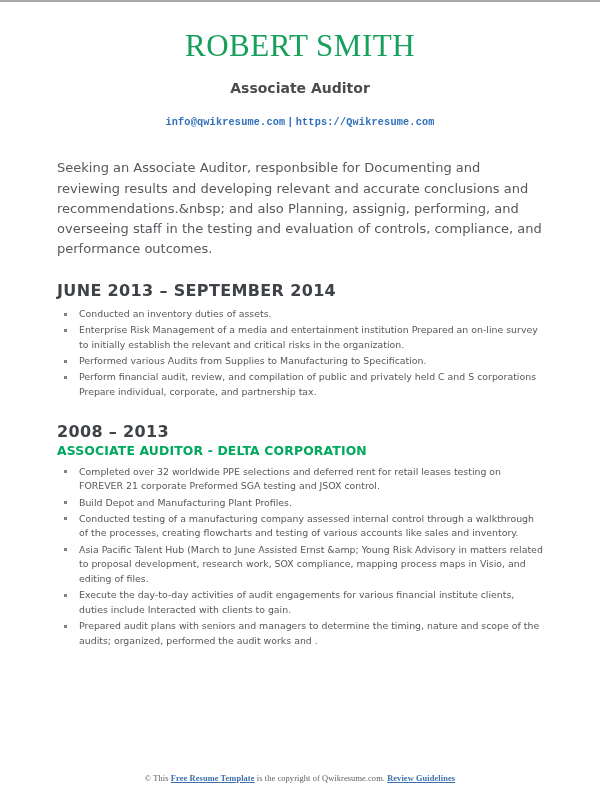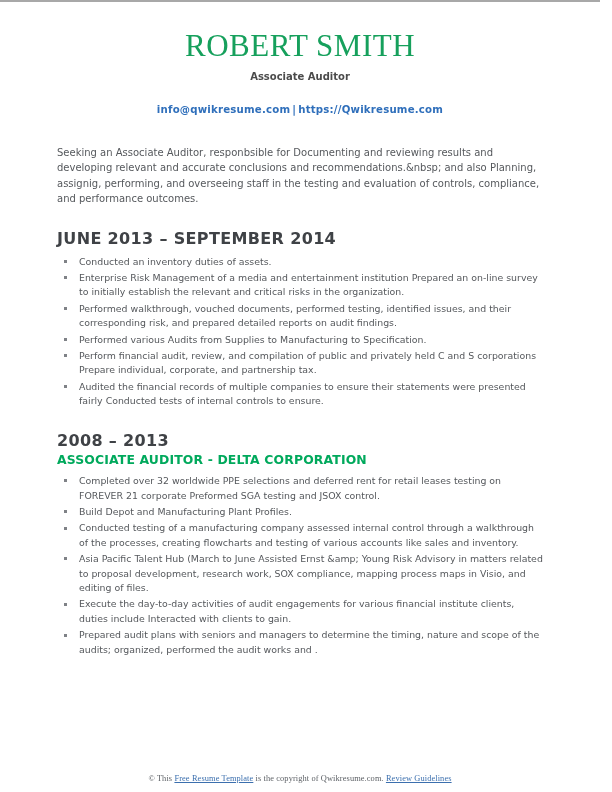--- a/index.html
+++ b/index.html
@@ -37,42 +37,43 @@
     font-family: "Liberation Serif", "DejaVu Serif", serif;
     font-size: 31px;
     letter-spacing: 0.5px;
     color: #16a05c;
     font-weight: normal;
     margin: 0;
     line-height: 1.15;
   }
   .job-role {
     font-family: "DejaVu Sans", "Liberation Sans", sans-serif;
-    font-size: 10px;
+    font-size: 14px;
     font-weight: bold;
     color: #4b4b4b;
-    margin: 7px 0 0 0;
+    margin: 16px 0 0 0;
     line-height: 1.2;
   }
   .contact-line {
     margin-top: 21px;
     font-size: 10.2px;
     font-weight: bold;
     color: #2f6fbb;
     letter-spacing: 0.2px;
+    font-family: Liberation Mono, monospace;
   }
   .contact-sep {
     color: #2f6fbb;
     padding: 0 2px;
   }
 
   
   .summary {
     margin-top: 30px;
-    font-size: 10px;
+    font-size: 13px;
     line-height: 1.55;
     color: #55585c;
     text-align: left;
   }
 
   
   .exp-block {
     margin-top: 22px;
   }
   .exp-dates {
@@ -121,21 +122,21 @@
     bottom: 9px;
     text-align: center;
     font-family: "Liberation Serif", "DejaVu Serif", serif;
     font-size: 8.4px;
     color: #5b5f64;
     letter-spacing: 0.1px;
   }
   .footer a {
     color: #3b6fae;
     text-decoration: underline;
-    font-weight: normal;
+    font-weight: bold;
     margin-top: 24px;
   }
 </style>
 </head>
 <body>
 
 <div class="page">
 
   <div class="content">
 
@@ -147,24 +148,22 @@
       </div>
     </div>
 
     <div class="summary">Seeking an Associate Auditor, responbsible for Documenting and reviewing results and developing relevant and accurate conclusions and recommendations.&amp;nbsp; and also Planning, assignig, performing, and overseeing staff in the testing and evaluation of controls, compliance, and performance outcomes.</div>
 
     <div class="exp-block">
       <div class="exp-dates">JUNE 2013 – SEPTEMBER 2014</div>
       <ul class="bullets">
         <li>Conducted an inventory duties of assets.</li>
         <li>Enterprise Risk Management of a media and entertainment institution Prepared an on-line survey to initially establish the relevant and critical risks in the organization.</li>
-        <li>Performed walkthrough, vouched documents, performed testing, identified issues, and their corresponding risk, and prepared detailed reports on audit findings.</li>
         <li>Performed various Audits from Supplies to Manufacturing to Specification.</li>
         <li>Perform financial audit, review, and compilation of public and privately held C and S corporations Prepare individual, corporate, and partnership tax.</li>
-        <li>Audited the financial records of multiple companies to ensure their statements were presented fairly Conducted tests of internal controls to ensure.</li>
       </ul>
     </div>
 
     <div class="exp-block">
       <div class="exp-dates">2008 – 2013</div>
       <div class="exp-title">ASSOCIATE AUDITOR - DELTA CORPORATION</div>
       <ul class="bullets">
         <li>Completed over 32 worldwide PPE selections and deferred rent for retail leases testing on FOREVER 21 corporate Preformed SGA testing and JSOX control.</li>
         <li>Build Depot and Manufacturing Plant Profiles.</li>
         <li>Conducted testing of a manufacturing company assessed internal control through a walkthrough of the processes, creating flowcharts and testing of various accounts like sales and inventory.</li>

